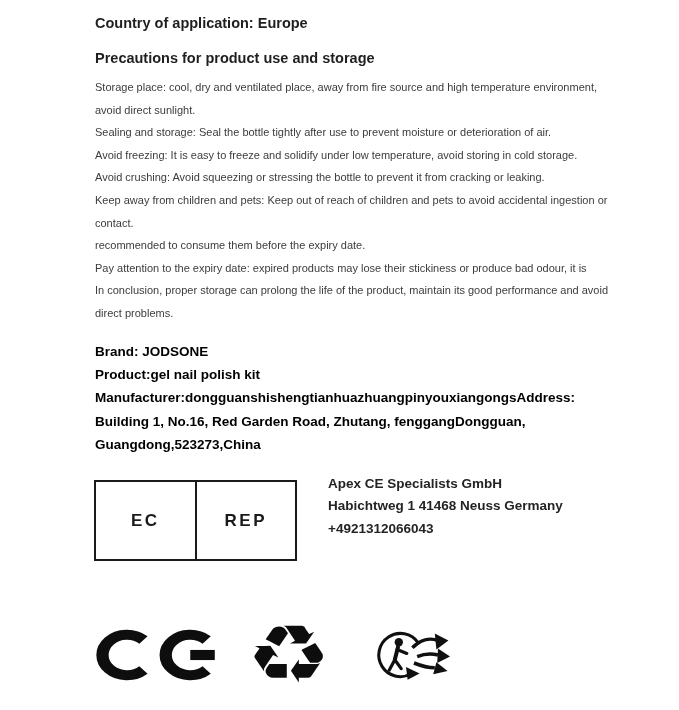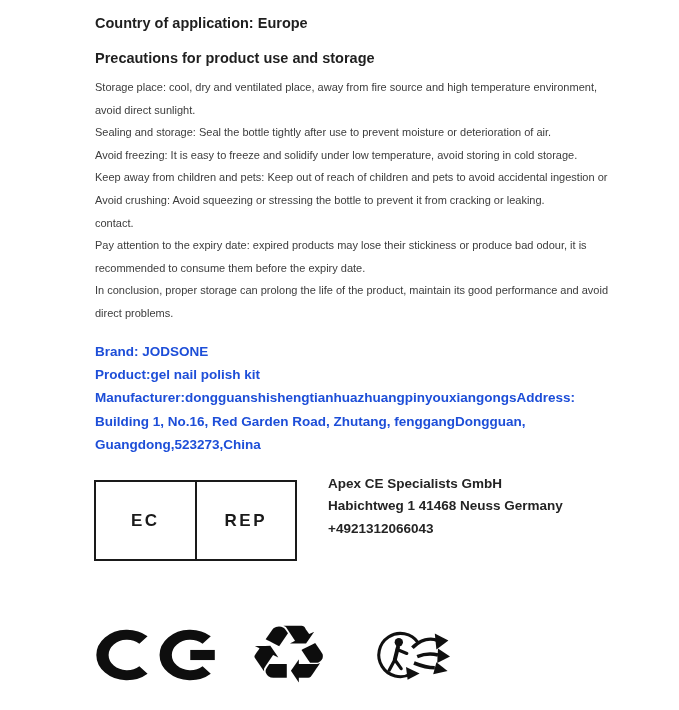--- a/index.html
+++ b/index.html
@@ -37,21 +37,21 @@
   }
   .product-lines {
     position: absolute;
     left: 95px;
     top: 340px;
   }
   .product-line {
     font-size: 13.5px;
     font-weight: 700;
     line-height: 23.2px;
-    color: #1d4ed8;
+    color: #000000;
     white-space: nowrap;
   }
   .ecrep-box {
     position: absolute;
     left: 94px;
     top: 480px;
     width: 203px;
     height: 81px;
     border: 2px solid #1a1a1a;
     box-sizing: border-box;
@@ -121,25 +121,25 @@
 
   <h1 class="h h1">Country of application: Europe</h1>
 
   <h2 class="h h2">Precautions for product use and storage</h2>
 
   <div class="body-lines">
       <div class="body-line">Storage place: cool, dry and ventilated place, away from fire source and high temperature environment,</div>
       <div class="body-line">avoid direct sunlight.</div>
       <div class="body-line">Sealing and storage: Seal the bottle tightly after use to prevent moisture or deterioration of air.</div>
       <div class="body-line">Avoid freezing: It is easy to freeze and solidify under low temperature, avoid storing in cold storage.</div>
+      <div class="body-line">Avoid crushing: Avoid squeezing or stressing the bottle to prevent it from cracking or leaking.</div>
       <div class="body-line">Keep away from children and pets: Keep out of reach of children and pets to avoid accidental ingestion or</div>
-      <div class="body-line">Avoid crushing: Avoid squeezing or stressing the bottle to prevent it from cracking or leaking.</div>
       <div class="body-line">contact.</div>
+      <div class="body-line">recommended to consume them before the expiry date.</div>
       <div class="body-line">Pay attention to the expiry date: expired products may lose their stickiness or produce bad odour, it is</div>
-      <div class="body-line">recommended to consume them before the expiry date.</div>
       <div class="body-line">In conclusion, proper storage can prolong the life of the product, maintain its good performance and avoid</div>
       <div class="body-line">direct problems.</div>
     </div>
 
   <div class="product-lines">
       <div class="product-line">Brand: JODSONE</div>
       <div class="product-line">Product:gel nail polish kit</div>
       <div class="product-line">Manufacturer:dongguanshishengtianhuazhuangpinyouxiangongsAddress:</div>
       <div class="product-line">Building 1, No.16, Red Garden Road, Zhutang, fenggangDongguan,</div>
       <div class="product-line">Guangdong,523273,China</div>

